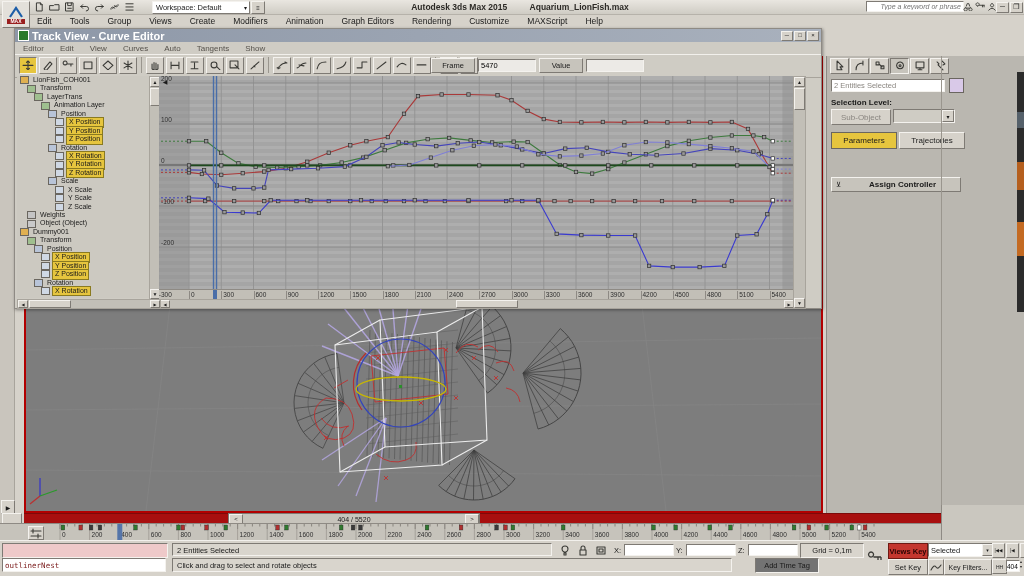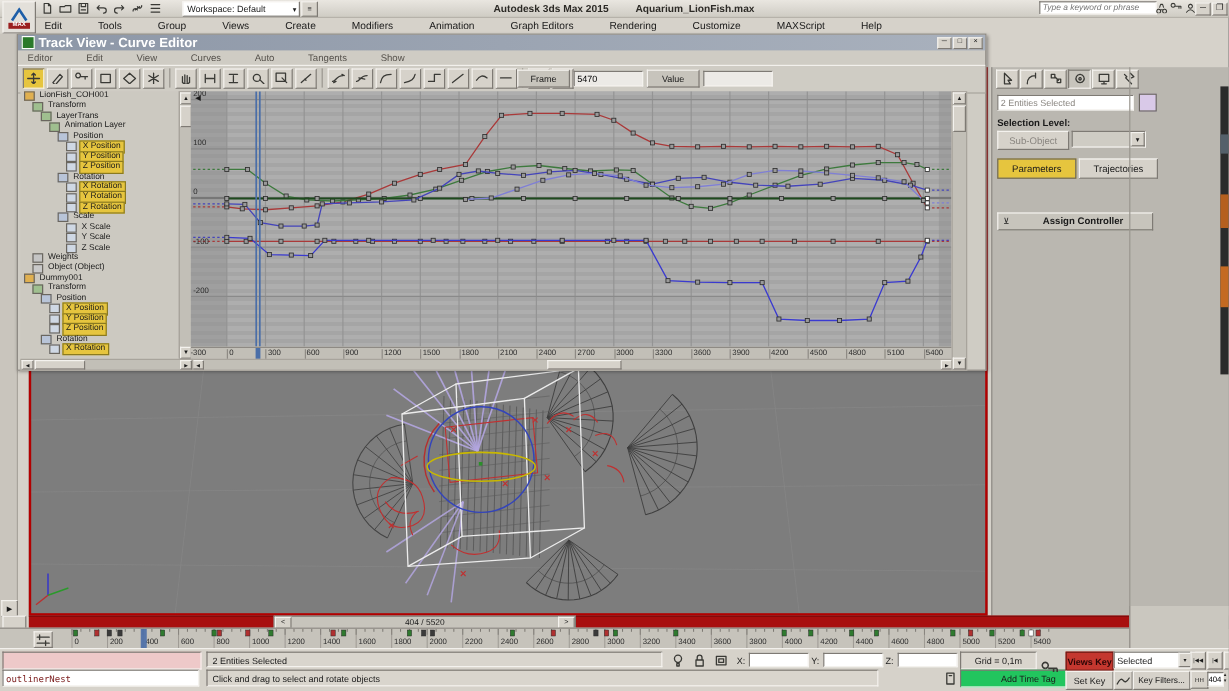--- a/index.html
+++ b/index.html
@@ -6,21 +6,21 @@
   #screen{position:relative;width:1024px;height:576px;background:#d6d2ca;overflow:hidden;
     font-family:"Liberation Sans",sans-serif;font-size:9px;color:#1a1a1a;-webkit-user-select:none;user-select:none;}
   .abs{position:absolute;}
   .out{border:1px solid;border-color:#f4f2ee #7e7a74 #7e7a74 #f4f2ee;background:#d6d2ca;}
   .in{border:1px solid;border-color:#7e7a74 #f4f2ee #f4f2ee #7e7a74;background:#d6d2ca;}
   .fld{border:1px solid;border-color:#7e7a74 #f4f2ee #f4f2ee #7e7a74;background:#fff;font-size:8px;
     font-family:"Liberation Sans",sans-serif;padding:0 2px;}
   .ic{width:12px;height:11px;display:block;margin:auto;}
   .ic path{fill:none;stroke:#3a3a36;stroke-width:1.1;stroke-linecap:round;stroke-linejoin:round;}
   .tbtn{display:flex;align-items:center;justify-content:center;}
-  .menu-row{display:flex;align-items:center;gap:16px;}
+  .menu-row{display:flex;align-items:center;gap:4px;}
   .menu-item{padding:1px 7px;white-space:nowrap;}
   .tv-menu-item{padding:0 6px;white-space:nowrap;}
   .row{display:flex;align-items:center;}
   .treerow{display:flex;align-items:center;height:8.45px;line-height:8.45px;font-size:7px;white-space:nowrap;}
   .treerow .lbl{padding:0 2px;}
   .hl .lbl{background:#e6c53e;border:0.5px solid #8a7a20;}
   .ticon{width:7px;height:6px;border:1px solid #6a665f;margin-right:2px;flex:none;}
   .winbtn{width:11px;height:9px;font-size:7px;line-height:8px;text-align:center;}
   .navbtn{font-size:6px;}
 </style>
@@ -76,21 +76,21 @@
   <div class="abs row out" style="left:152px;top:1px;width:96px;height:11px;background:#fff;">
     <span style="font-size:7.5px;padding-left:3px;flex:1;">Workspace: Default</span>
     <span style="font-size:6px;padding-right:2px;">▾</span>
   </div>
   <div class="abs tbtn out" style="left:251px;top:1px;width:12px;height:11px;font-size:6px;">≡</div>
   <div class="abs" style="left:300px;top:2px;width:440px;text-align:center;font-weight:bold;font-size:8.5px;color:#2c2a26;white-space:nowrap;">
     <span>Autodesk 3ds Max  2015</span>
     <span style="display:inline-block;width:18px;"></span>
     <span>Aquarium_LionFish.max</span>
   </div>
-  <input class="abs fld" style="left: 866px; top: 1px; width: 92px; height: 9px; font-style: italic; font-size: 7px; color: rgb(138, 138, 138);" placeholder="Type a keyword or phrase">
+  <input class="abs fld" style="left: 866px; top: 1px; width: 92px; height: 9px; font-style: italic; font-size: 7px; color: rgb(138, 138, 138); text-align: right;" placeholder="Type a keyword or phrase">
   <div id="searchicons" class="abs row" style="left:962px;top:1px;height:11px;gap:1px;">
       <div class="tbtn" style="width: 11px; height: 11px;">
         <svg viewBox="0 0 12 11" class="ic" style="width: 10px; height: 9px;">
           <path d="M3 7a2 2 0 1 0 .1 0M9 7a2 2 0 1 0 .1 0M4.5 7.5h3M4 5l1-3h2l1 3"></path>
         </svg>
       </div>
       <div class="tbtn" style="width: 11px; height: 11px;">
         <svg viewBox="0 0 12 11" class="ic" style="width: 10px; height: 9px;">
           <path d="M3 5a2 2 0 1 1 .1 0M5 4h6M9 4v2M11 4v2"></path>
         </svg>
@@ -1122,21 +1122,21 @@
     <input class="abs fld" style="left: 686px; top: 3px; width: 44px; height: 10px;" value="">
     <span class="abs" style="left:738px;top:5px;font-size:7.5px;">Z:</span>
     <input class="abs fld" style="left: 748px; top: 3px; width: 44px; height: 10px;" value="">
 
     <div class="abs in tbtn" style="left:800px;top:2px;width:62px;height:13px;background:#d9d5cd;font-size:7.5px;">Grid = 0,1m</div>
     <div class="abs tbtn" style="left:786px;top:18px;width:12px;height:12px;">
         <svg class="ic" viewBox="0 0 12 11">
           <path d="M3 1h6v9H3zM5 3h2"></path>
         </svg>
       </div>
-    <div class="abs in tbtn" style="left:800px;top:17px;width:62px;height:13px;background:#22c55e;font-size:7.5px;padding-left:25px;">Add Time Tag</div>
+    <div class="abs in tbtn" style="left:755px;top:17px;width:62px;height:13px;background:#737373;font-size:7.5px;">Add Time Tag</div>
 
     <div class="abs tbtn" style="left:866px;top:4px;width:18px;height:24px;">
         <svg width="16" height="14" viewBox="0 0 16 14">
           <path d="M4 7a2.5 2.5 0 1 1 .1 0M6.5 7H14M11 7v3M14 7v3" fill="none" stroke="#3a3a36" stroke-width="1.3"></path>
         </svg>
       </div>
 
     <div class="abs tbtn" style="left:888px;top:2px;width:38px;height:14px;background:#c4372f;border:1px solid #6e1a14;font-size:7.5px;color:#2a0505;font-weight:bold;">Views Key</div>
     <div class="abs row fld" style="left:928px;top:2px;width:62px;height:12px;background:#fff;">
       <span style="flex:1;font-size:7.5px;">Selected</span>

